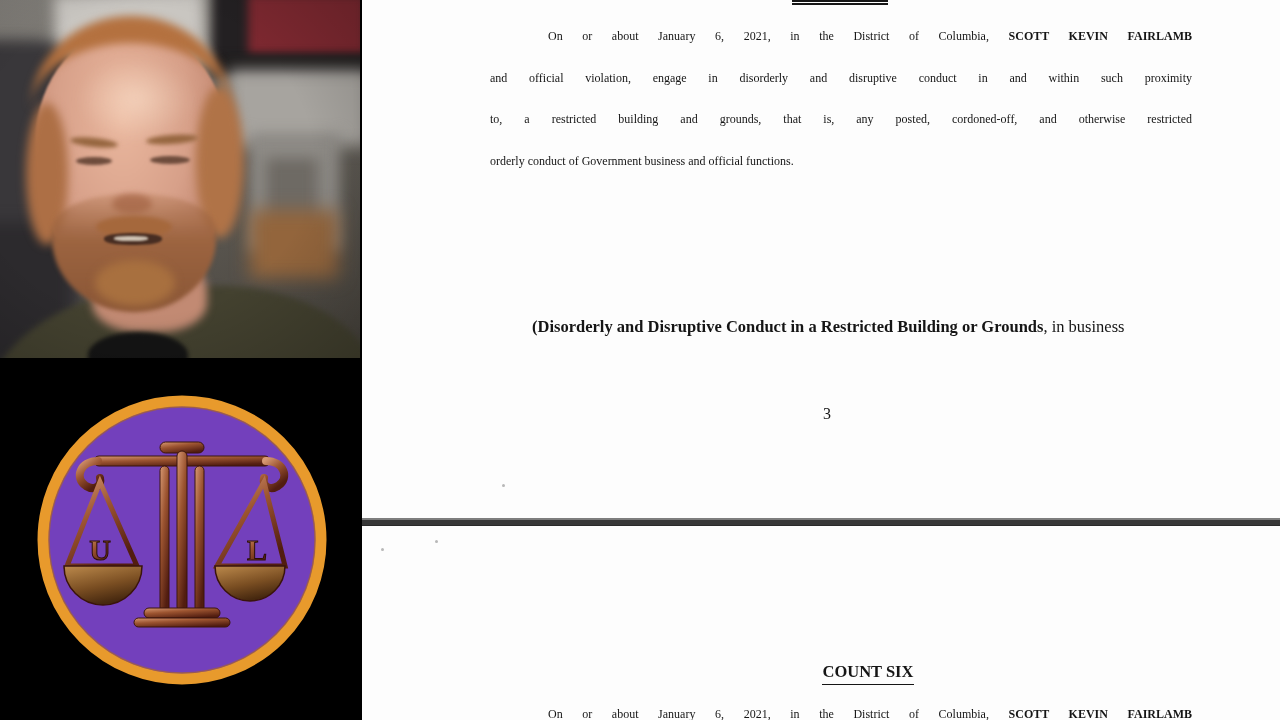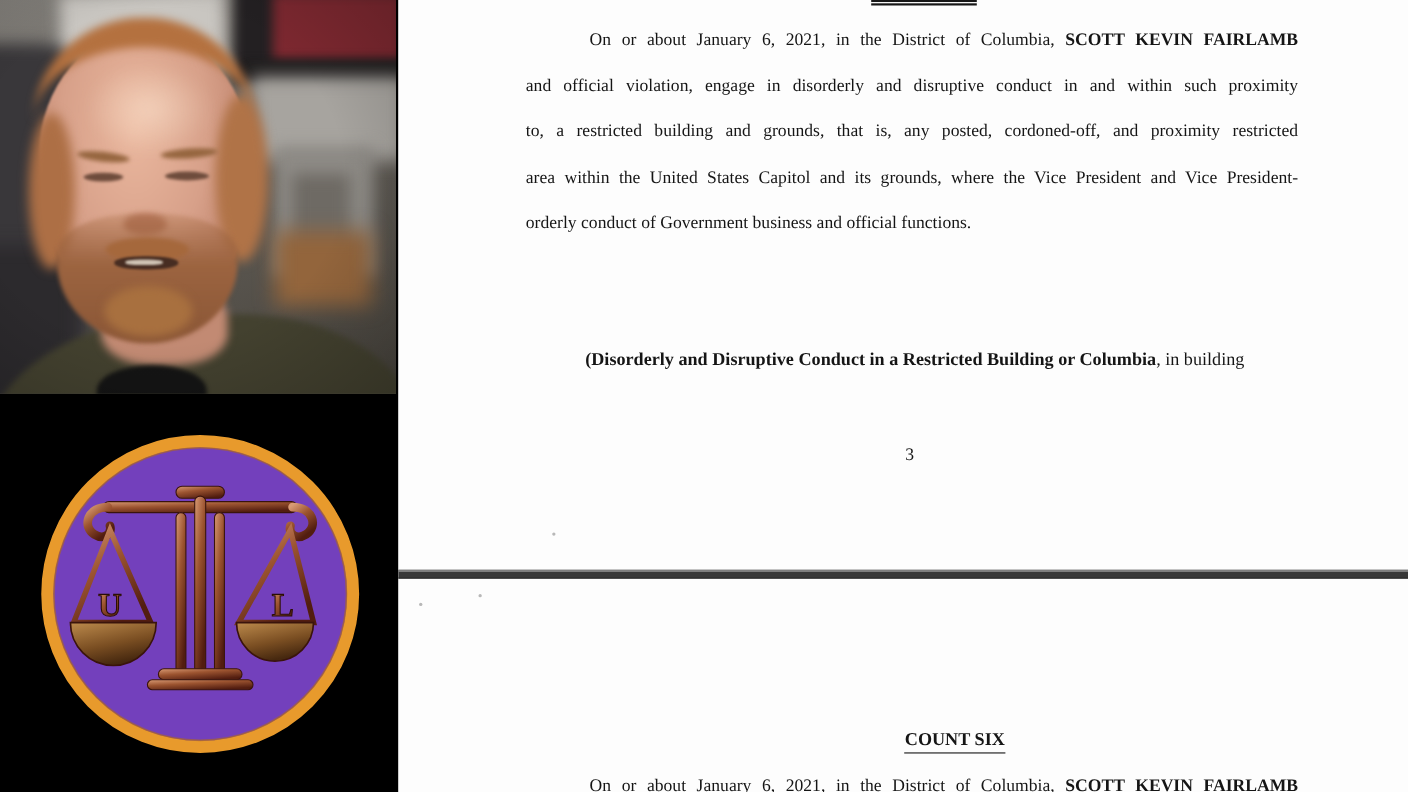--- a/index.html
+++ b/index.html
@@ -55,21 +55,21 @@
   .logo-box{position:absolute;left:36px;top:394px;width:292px;height:292px;}
 
   
   .doc{position:absolute;left:362px;top:0;width:918px;height:720px;background:#fdfdfd;
        color:#151515;overflow:hidden;}
   .count5-frag{position:absolute;left:430px;top:0;width:96px;}
   .count5-frag .b1{height:2px;background:#161616;}
   .count5-frag .b2{height:1px;background:#fdfdfd;}
   .count5-frag .b3{height:2px;background:#161616;}
 
-  .para{position:absolute;left:116px;width:702px;font-size:16px;}
+  .para{position:absolute;left:128px;width:702px;font-size:12px;}
   .para .dl{height:41.5px;line-height:41.5px;white-space:nowrap;
             text-align:justify;text-align-last:justify;-moz-text-align-last:justify;}
   .para .dl.first{text-indent:58px;}
   .para .dl.last{text-align:left;text-align-last:left;}
   .p1{top:16px;}
   .p2{top:694px;}
   .b{font-weight:700;}
 
   .violation{position:absolute;left:170px;top:316px;width:662px;font-size:16.5px;line-height:21px;}
 
@@ -173,28 +173,27 @@
       <div class="b1"></div>
       <div class="b2"></div>
       <div class="b3"></div>
     </div>
 
     <div class="para p1">
       <div class="dl first">
         <span>On or about January 6, 2021, in the District of Columbia, </span><span class="b">SCOTT KEVIN FAIRLAMB</span>
       </div>
       <div class="dl">and official violation, engage in disorderly and disruptive conduct in and within such proximity</div>
-      <div class="dl">to, a restricted building and grounds, that is, any posted, cordoned-off, and proximity restricted</div>
-      <div class="dl">area within the United States Capitol and its grounds, where the Vice President and Vice President-</div>
+      <div class="dl">to, a restricted building and grounds, that is, any posted, cordoned-off, and otherwise restricted</div>
       <div class="dl last">orderly conduct of Government business and official functions.</div>
     </div>
 
     <div class="violation">
       <div>
-        <span class="b">(Disorderly and Disruptive Conduct in a Restricted Building or Columbia</span><span>, in building</span>
+        <span class="b">(Disorderly and Disruptive Conduct in a Restricted Building or Grounds</span><span>, in business</span>
       </div>
     </div>
 
     <div class="pageno">3</div>
 
     <div class="speck" style="left:140px;top:484px;"></div>
     <div class="speck" style="left:73px;top:540px;"></div>
     <div class="speck" style="left:19px;top:548px;"></div>
 
     <div class="page-break"></div>

